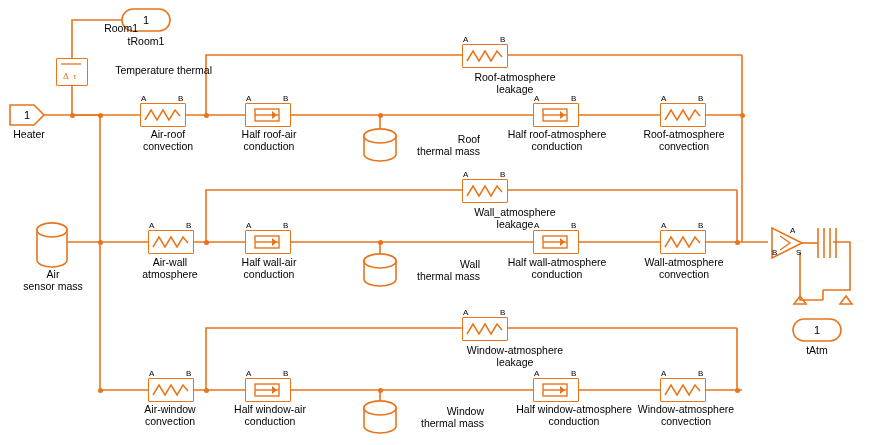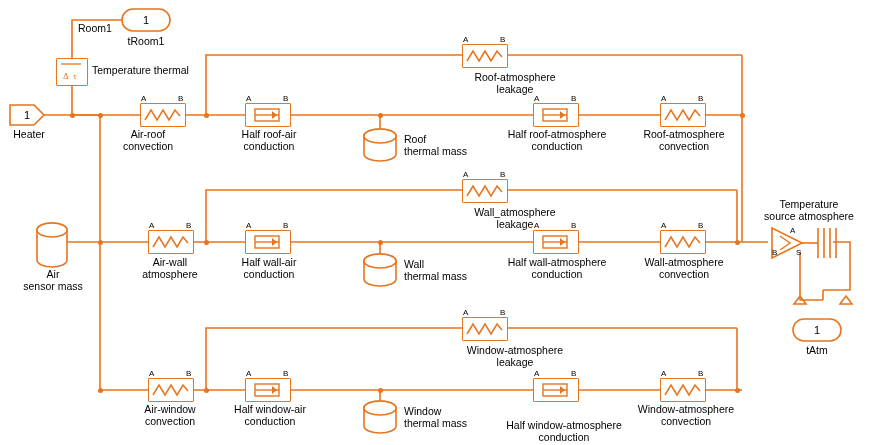--- a/index.html
+++ b/index.html
@@ -1,20 +1,20 @@
 <!DOCTYPE html>
 <html><head>
 <meta charset="utf-8">
 <style>
   html,body{margin:0;padding:0;background:#ffffff;}
   body{width:876px;height:445px;position:relative;overflow:hidden;
        font-family:"Liberation Sans",sans-serif;color:#000;}
   #canvas{position:absolute;left:0;top:0;width:876px;height:445px;}
   .lbl{position:absolute;font-size:10.5px;line-height:12px;text-align:center;color:#000;white-space:pre-line;}
-  .lbl.left{text-align:left;}
+  .lbl.left{text-align:right;}
   .blk{position:absolute;box-sizing:border-box;border:1.6px solid #E8741C;background:#fff;border-radius:1px;}
   .port-lbl{position:absolute;font-size:8px;color:#000;font-family:"Liberation Sans",sans-serif;}
   .node{position:absolute;width:5px;height:5px;border-radius:50%;background:#E8741C;}
   svg{position:absolute;left:0;top:0;overflow:visible;}
 </style>
 </head>
 <body>
 
 <div id="canvas">
 
@@ -278,21 +278,21 @@
 sensor mass</span>
   <span class="lbl left" style="left:404px;top:133px;width:76px;">Roof
 thermal mass</span>
   <span class="lbl left" style="left:404px;top:258px;width:76px;">Wall
 thermal mass</span>
   <span class="lbl left" style="left:404px;top:405px;width:80px;">Window
 thermal mass</span>
 
   <span class="lbl" style="left:440px;top:71px;width:150px;">Roof-atmosphere
 leakage</span>
-  <span class="lbl" style="left:112px;top:128px;width:72px;">Air-roof
+  <span class="lbl" style="left:132px;top:128px;width:72px;">Air-roof
 convection</span>
   <span class="lbl" style="left:224px;top:128px;width:90px;">Half roof-air
 conduction</span>
   <span class="lbl" style="left:490px;top:128px;width:134px;">Half roof-atmosphere
 conduction</span>
   <span class="lbl" style="left:630px;top:128px;width:108px;">Roof-atmosphere
 convection</span>
 
   <span class="lbl" style="left:440px;top:206px;width:150px;">Wall_atmosphere
 leakage</span>
@@ -304,24 +304,22 @@
 conduction</span>
   <span class="lbl" style="left:630px;top:256px;width:108px;">Wall-atmosphere
 convection</span>
 
   <span class="lbl" style="left:436px;top:344px;width:158px;">Window-atmosphere
 leakage</span>
   <span class="lbl" style="left:128px;top:403px;width:84px;">Air-window
 convection</span>
   <span class="lbl" style="left:218px;top:403px;width:104px;text-align:center;">Half window-air
 conduction</span>
-  <span class="lbl" style="left:486px;top:403px;width:156px;margin-top:16px;">Half window-atmosphere
+  <span class="lbl" style="left:496px;top:403px;width:156px;">Half window-atmosphere
 conduction</span>
   <span class="lbl" style="left:624px;top:403px;width:124px;">Window-atmosphere
 convection</span>
 
-  <span class="lbl" style="left:742px;top:198px;width:134px;">Temperature
-source atmosphere</span>
 
   <span class="lbl" style="left:791px;top:324px;width:52px;font-size:11px;">1</span>
   <span class="lbl" style="left:791px;top:344px;width:52px;">tAtm</span>
 
 </div>
 
 </body></html>

